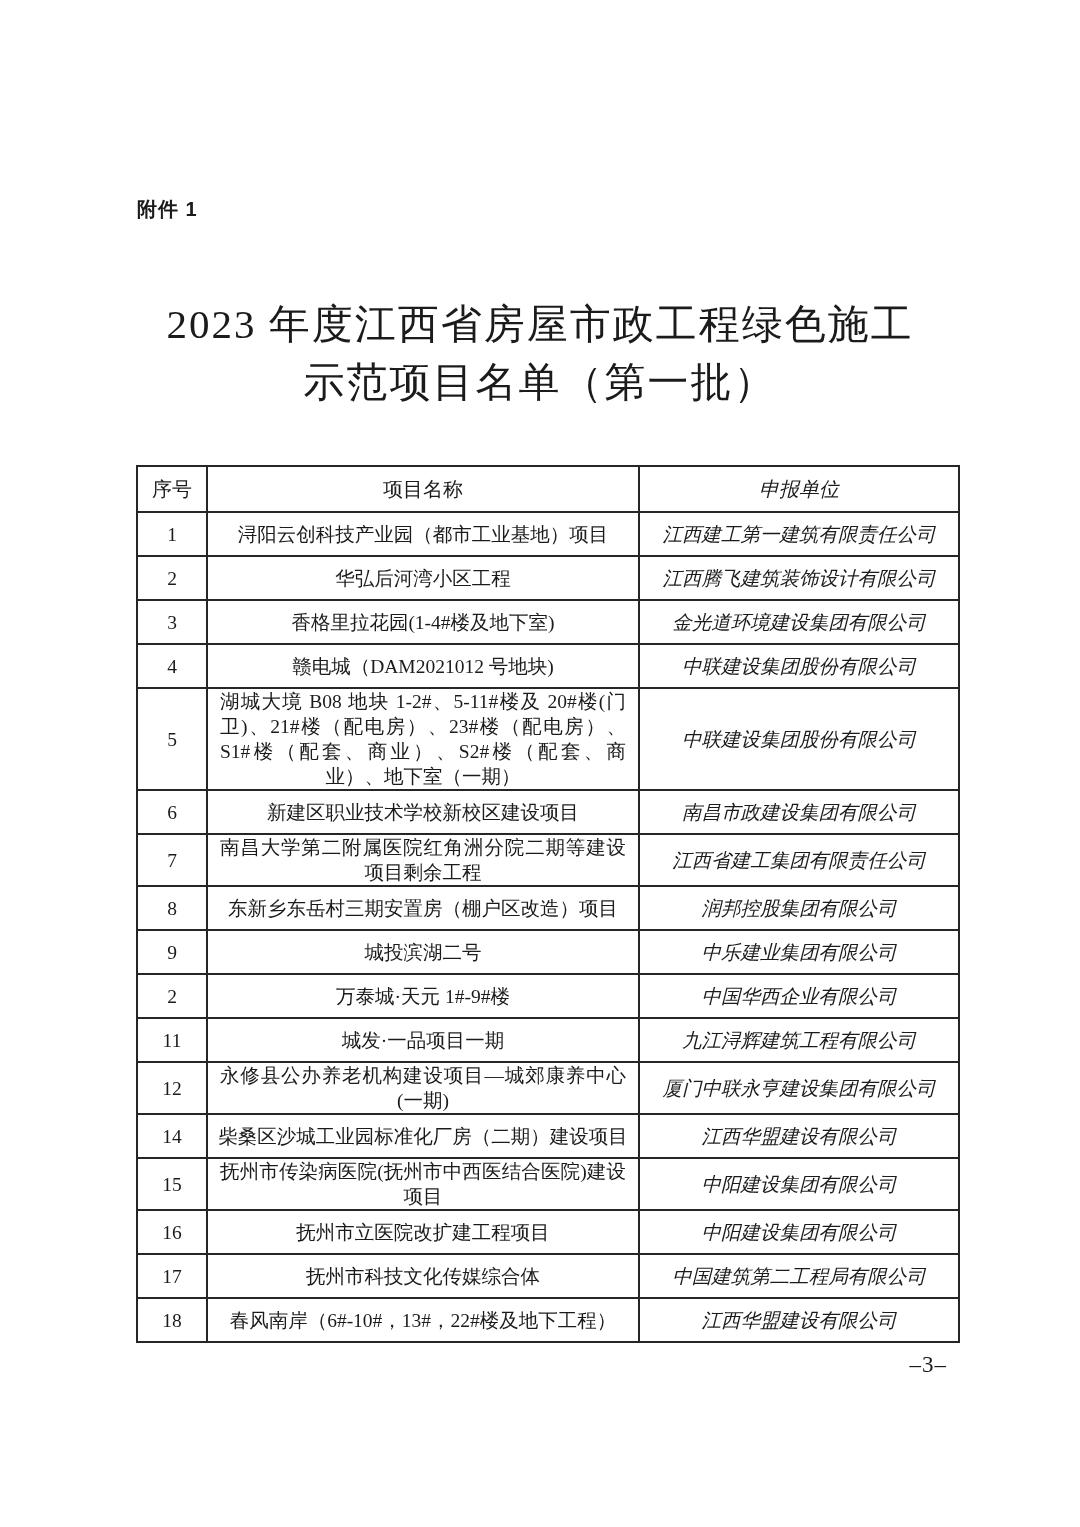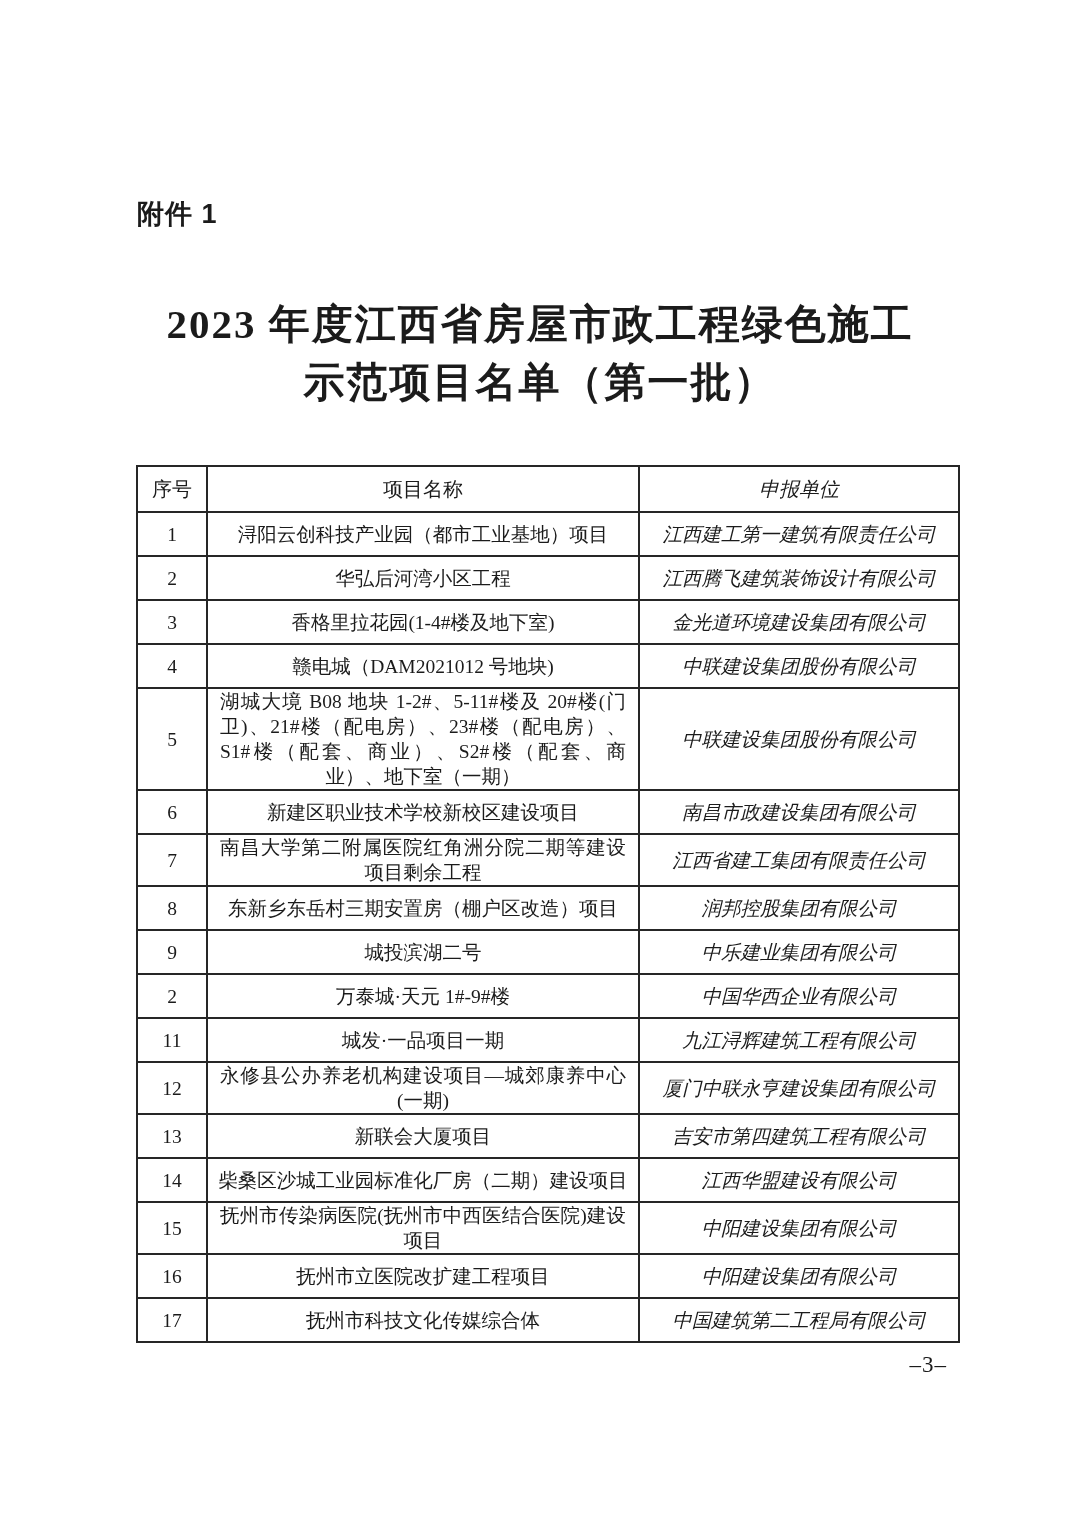--- a/index.html
+++ b/index.html
@@ -12,32 +12,32 @@
     font-family: "Liberation Serif", "DejaVu Serif", serif;
     color: #1b1b1b;
     overflow: hidden;
   }
   .attachment {
     position: absolute;
     left: 137px;
     top: 196px;
     font-family: "Liberation Sans", "DejaVu Sans", sans-serif;
     font-weight: 600;
-    font-size: 27px;
+    font-size: 20px;
     letter-spacing: 1px;
   }
   .title {
     position: absolute;
     top: 295px;
     left: 0;
     width: 100%;
     margin: 0;
     text-align: center;
     font-size: 41px;
-    font-weight: 700;
+    font-weight: 400;
     line-height: 58px;
     letter-spacing: 2px;
   }
   .title .tl { display: block; }
   table.projects {
     position: absolute;
     left: 136px;
     top: 465px;
     width: 810px;
     border-collapse: collapse;
@@ -152,42 +152,42 @@
           <td class="c-no">11</td>
           <td class="c-proj proj">城发·一品项目一期</td>
           <td class="c-unit">九江浔辉建筑工程有限公司</td>
         </tr>
         <tr>
           <td class="c-no">12</td>
           <td class="c-proj proj multi">永修县公办养老机构建设项目—城郊康养中心(一期)</td>
           <td class="c-unit">厦门中联永亨建设集团有限公司</td>
         </tr>
         <tr>
-          <td class="c-no">13</td>
-          <td class="c-proj proj">新联会大厦项目</td>
-          <td class="c-unit">吉安市第四建筑工程有限公司</td>
-        </tr>
-        <tr>
           <td class="c-no">14</td>
           <td class="c-proj proj">柴桑区沙城工业园标准化厂房（二期）建设项目</td>
           <td class="c-unit">江西华盟建设有限公司</td>
         </tr>
         <tr>
           <td class="c-no">15</td>
           <td class="c-proj proj multi">抚州市传染病医院(抚州市中西医结合医院)建设项目</td>
           <td class="c-unit">中阳建设集团有限公司</td>
         </tr>
         <tr>
           <td class="c-no">16</td>
           <td class="c-proj proj">抚州市立医院改扩建工程项目</td>
           <td class="c-unit">中阳建设集团有限公司</td>
         </tr>
         <tr>
           <td class="c-no">17</td>
           <td class="c-proj proj">抚州市科技文化传媒综合体</td>
           <td class="c-unit">中国建筑第二工程局有限公司</td>
         </tr>
+        <tr>
+          <td class="c-no">18</td>
+          <td class="c-proj proj multi">春风南岸（6#-10#，13#，22#楼及地下工程）</td>
+          <td class="c-unit">江西华盟建设有限公司</td>
+        </tr>
       </tbody>
   </table>
 
   <div class="pageno">–3–</div>
 
 </div>
 
 </body></html>

